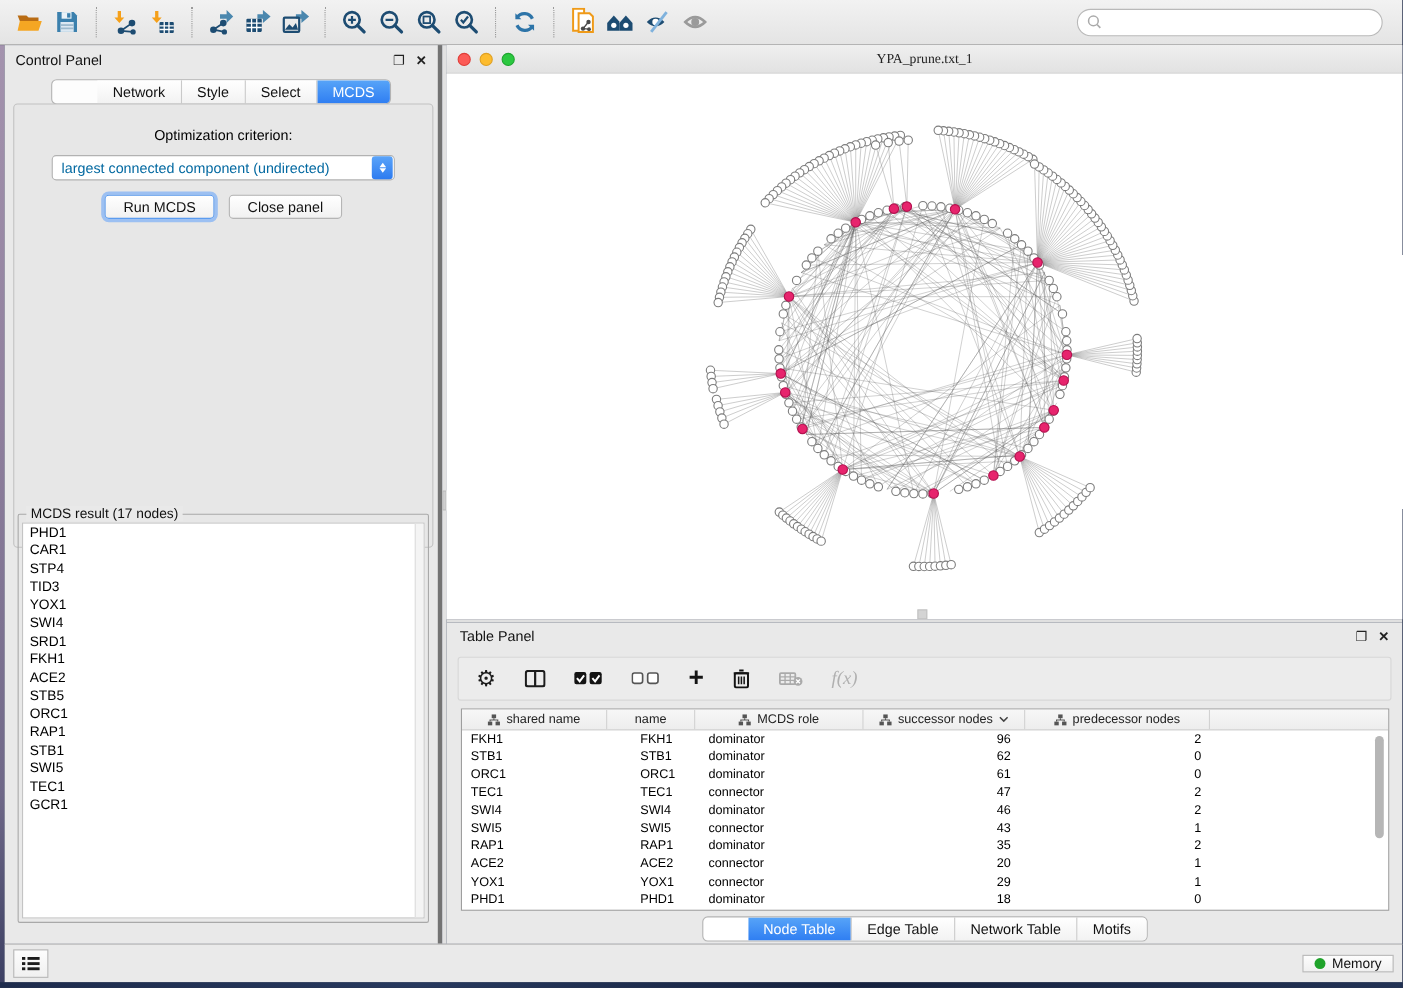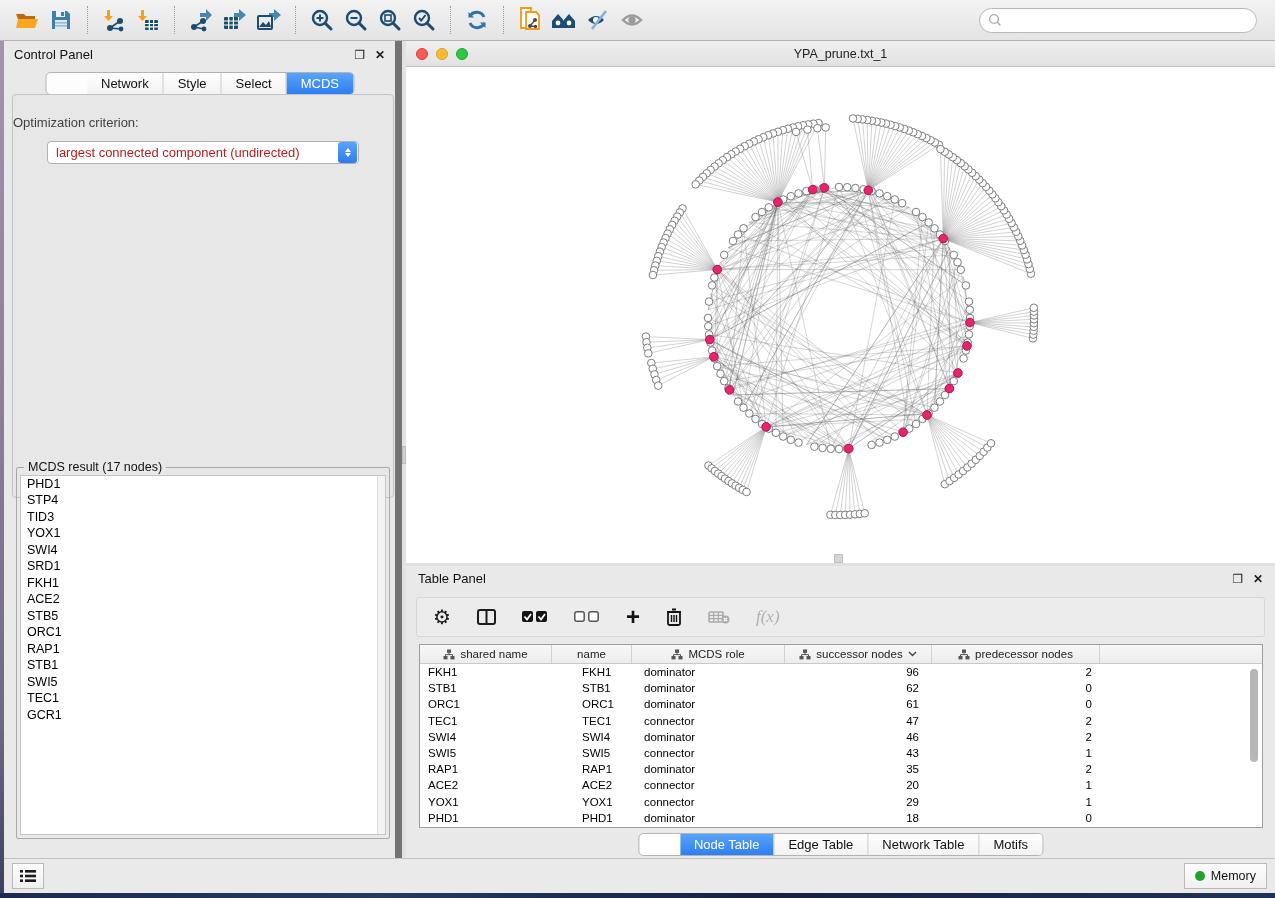--- a/index.html
+++ b/index.html
@@ -16,36 +16,36 @@
     background:linear-gradient(180deg,#f2f2f2,#e4e4e4); border-bottom:1px solid #b4b4b4;
     display:flex; align-items:center; padding:0 10px; }
   .tb-btn { width:34px; height:32px; display:flex; align-items:center; justify-content:center; cursor:default; }
   .tb-sep { width:1px; height:28px; border-left:1px dotted #9a9a9a; margin:0 9px; }
   .tb-spacer { flex:1; }
   .searchbox { width:278px; height:25px; background:#fff; border:1px solid #b9b9b9; border-radius:13px;
     display:flex; align-items:center; padding:0 8px; margin-right:8px; }
   .searchbox svg { opacity:.55; }
 
   
-  .control-panel { position:absolute; left:4px; top:41px; width:398px; height:817px; background:#e9e9e9; border-right:7px solid #737373; }
+  .control-panel { position:absolute; left:4px; top:41px; width:398px; height:817px; background:#e9e9e9; border-right:4px solid #737373; }
   .cp-header { position:absolute; left:0; top:0; width:100%; height:27px; display:flex; align-items:center; padding:0 10px; }
   .panel-title { font-size:13px; color:#111; }
   .win-ctls { margin-left:auto; display:flex; gap:10px; align-items:center; }
   .win-ctls span { font-size:12px; color:#222; line-height:1; }
 
   .seg-tabs { position:absolute; left:50%; transform:translateX(-50%); display:flex; border:1px solid #b3b3b3; border-radius:5px; overflow:hidden; background:#fdfdfd; }
   .cp-tabs { top:31px; }
   .seg { padding:3px 14px; font-size:13px; color:#111; background:linear-gradient(180deg,#ffffff,#f2f2f2); border-left:1px solid #c9c9c9; white-space:nowrap; }
   .seg:first-child { border-left:none;margin-left:41px; }
   .seg.active { background:linear-gradient(180deg,#57a4f8,#2f7ef2); color:#fff; }
 
   .cp-inner { position:absolute; left:8px; top:53px; width:382px; height:404px; background:#e7e7e7; border:1px solid #c2c2c2; border-radius:4px; }
-  .opt-label { margin-top:20px; font-size:13px; color:#404040; }
+  .opt-label { margin-top:20px; text-align:center; font-size:13px; color:#000000; }
   .dropdown { position:relative; margin:11px auto 0; width:312px; height:23px; background:#fff; border:1px solid #b2b2b2; border-radius:4px; display:flex; align-items:center; }
-  .dropdown .val { font-size:13px; color:#b91c1c; padding-left:8px; flex:1; white-space:nowrap; overflow:hidden; }
+  .dropdown .val { font-size:13px; color:#0369a1; padding-left:8px; flex:1; white-space:nowrap; overflow:hidden; }
   .dd-cap { width:19px; height:21px; border-radius:3px; margin-right:1px; background:linear-gradient(180deg,#5ba4f9,#2d7bf0); display:flex; flex-direction:column; align-items:center; justify-content:center; gap:1px; }
   .dd-cap i { width:0; height:0; border-left:3.5px solid transparent; border-right:3.5px solid transparent; }
   .dd-cap .up { border-bottom:4px solid #fff; }
   .dd-cap .dn { border-top:4px solid #fff; }
   .btn-row { display:flex; justify-content:center; gap:13px; margin-top:13px; }
   .mac-btn { height:22px; padding:0 16px; font-size:13px; color:#111; background:linear-gradient(180deg,#ffffff,#f1f1f1); border:1px solid #b5b5b5; border-radius:4px; display:flex; align-items:center; }
   .mac-btn.focus { box-shadow:0 0 0 3px rgba(115,170,248,.65); border-color:#5b9cf0; }
 
   .mcds-group { position:absolute; left:12px; top:426px; width:374px; height:372px;text-decoration:underline; }
   .group-legend { position:absolute; left:8px; top:-7px; font-size:12.5px; color:#111; background:#e9e9e9; padding:0 4px; z-index:2; }
@@ -53,21 +53,21 @@
   .mcds-list { position:absolute; left:4px; top:8px; width:366px; height:360px; background:#fff; border:1px solid #c4c4c4; overflow:hidden; }
   .mcds-item { font-size:12.5px; color:#000; padding:1.5px 0 1.5px 6px; line-height:13.5px; }
   .list-scroll { position:absolute; right:0; top:0; width:8px; height:100%; background:#f4f4f4; border-left:1px solid #dcdcdc; }
 
   
   .v-split { position:absolute; left:402px; top:41px; width:4px; height:817px; background:#e2e2e2; }
   .v-split .knob { position:absolute; left:0; top:405px; width:4px; height:18px; background:#cfcfcf; border:1px solid #bdbdbd; }
 
   
   .net-window { position:absolute; left:406px; top:41px; width:869px; height:522px; background:#fff; }
-  .net-titlebar { position:absolute; left:0; top:0; width:100%; height:26px; background:linear-gradient(180deg,#efefef,#e2e2e2); border-bottom:1px solid #c3c3c3; display:flex; align-items:center; padding:0 10px; }
+  .net-titlebar { position:absolute; left:0; top:0; width:100%; height:26px; background:linear-gradient(180deg,#efefef,#e2e2e2); border-bottom:1px solid #c3c3c3; display:flex; align-items:center; padding:0 10px;font-family:Liberation Serif, serif; }
   .lights { display:flex; gap:8px; }
   .light { width:12px; height:12px; border-radius:50%; }
   .light.red { background:#fc5b57; border:1px solid #df3e39; }
   .light.yellow { background:#fdbc2e; border:1px solid #dfa023; }
   .light.green { background:#2bc840; border:1px solid #1fa530; }
   .net-title { position:absolute; left:0; right:0; text-align:center; font-size:12.5px; color:#222; }
   .net-canvas { position:absolute; left:0; top:26px; width:869px; height:496px; background:#fff; }
 
   .h-split { position:absolute; left:406px; top:563px; width:869px; height:3px; background:#e0e0e0; }
   .h-split .knob { position:absolute; left:428px; top:-9px; width:9px; height:9px; background:#d4d4d4; border:1px solid #c2c2c2; }
@@ -92,21 +92,21 @@
   .c4 { width:168px; text-align:right; padding-right:8px; }
   .w0 { width:132px; } .w1 { width:80px; } .w2 { width:153px; } .w3 { width:147px; } .w4 { width:168px; } .wfill { flex:1; }
   .tbl-vscroll { position:absolute; right:3px; top:22px; width:10px; height:158px; }
   .tbl-vscroll .thumb { position:absolute; left:1px; top:2px; width:8px; height:93px; background:#b6b6b6; border-radius:5px; }
 
   .bottom-tabs { position:absolute; left:50%; transform:translateX(-50%); top:267px; display:flex; border:1px solid #b3b3b3; border-radius:5px; overflow:hidden; background:#fff; }
 
   
   .status-bar { position:absolute; left:4px; top:858px; width:1271px; height:35px; background:#eaeaea; border-top:1px solid #c2c2c2; display:flex; align-items:center; padding:0 8px; }
   .sb-btn { width:32px; height:26px; background:linear-gradient(180deg,#fdfdfd,#f0f0f0); border:1px solid #b9b9b9; display:flex; align-items:center; justify-content:center; }
-  .mem-btn { margin-left:auto; height:26px; padding:0 10px; background:linear-gradient(180deg,#fdfdfd,#f0f0f0); border:1px solid #b9b9b9; display:flex; align-items:center; gap:6px; font-size:12.5px; color:#111; }
+  .mem-btn { margin-left:auto; height:16px; padding:0 10px; background:linear-gradient(180deg,#fdfdfd,#f0f0f0); border:1px solid #b9b9b9; display:flex; align-items:center; gap:6px; font-size:12.5px; color:#111; }
   .mem-dot { width:10px; height:10px; border-radius:50%; background:#1fa32a; }
 
   svg { display:block; }
 </style>
 </head>
 <body>
 
 <div class="screen">
 
   <div class="toolbar">
@@ -272,28 +272,33 @@
     </div>
     <div class="cp-inner">
       <div class="opt-label">Optimization criterion:</div>
       <div class="dropdown">
         <span class="val">largest connected component (undirected)</span>
         <span class="dd-cap">
             <i class="up"></i>
             <i class="dn"></i>
           </span>
       </div>
+      <div class="btn-row">
+        <div class="mac-btn focus">Run MCDS</div>
+        <div class="mac-btn">Close panel</div>
+      </div>
     </div>
 
     <div class="mcds-group">
       <div class="group-box"></div>
       <span class="group-legend">MCDS result (17 nodes)</span>
       <div class="mcds-list" id="mcds-list">
         <div class="list-scroll"></div>
       <div class="mcds-item">PHD1</div>
+          <div class="mcds-item">CAR1</div>
           <div class="mcds-item">STP4</div>
           <div class="mcds-item">TID3</div>
           <div class="mcds-item">YOX1</div>
           <div class="mcds-item">SWI4</div>
           <div class="mcds-item">SRD1</div>
           <div class="mcds-item">FKH1</div>
           <div class="mcds-item">ACE2</div>
           <div class="mcds-item">STB5</div>
           <div class="mcds-item">ORC1</div>
           <div class="mcds-item">RAP1</div>

